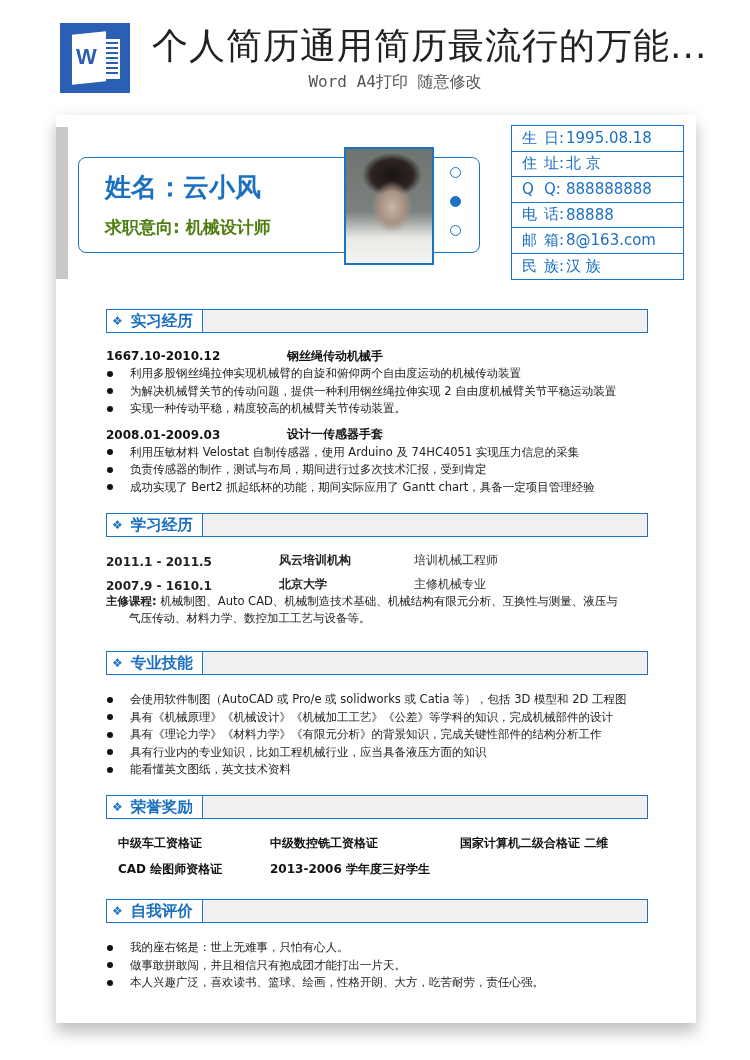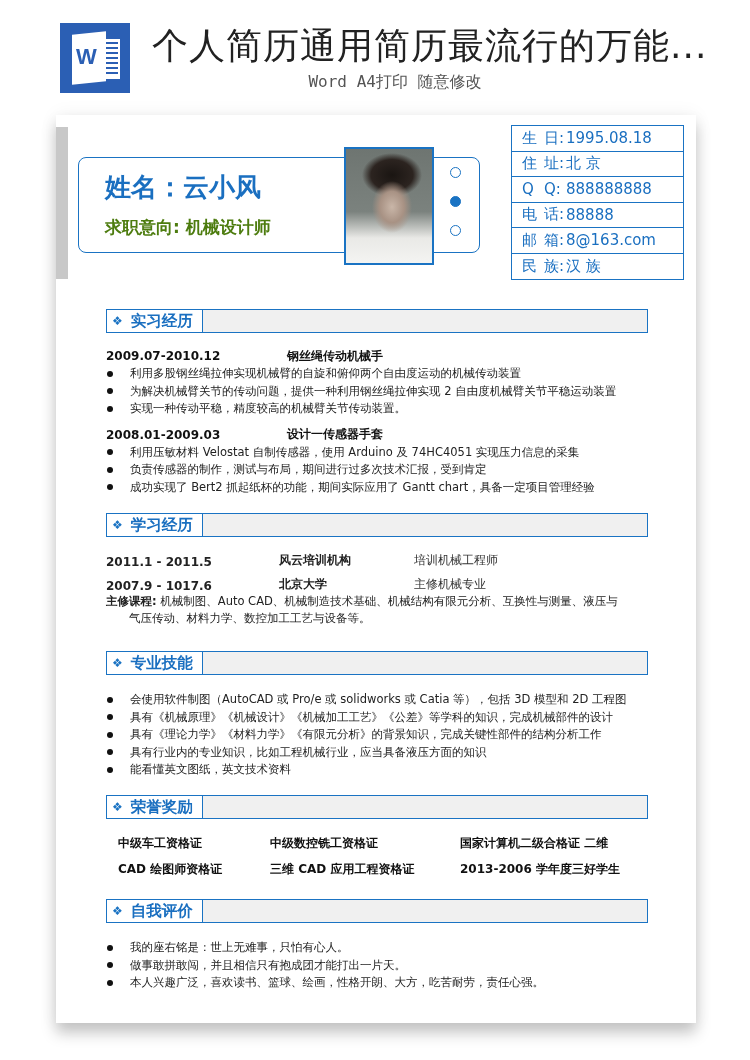--- a/index.html
+++ b/index.html
@@ -181,21 +181,21 @@
 
   <div class="section" style="top:194px;">
     <div class="sec-head">
       <div class="lbl">
           <span class="diamond">❖</span>
           <span>实习经历</span>
         </div>
     </div>
     <div style="height:14px"></div>
     <div class="row-head">
-      <span style="width:181px">2009.07-2010.12</span>
+      <span style="width:181px">1667.10-2010.12</span>
       <span>钢丝绳传动机械手</span>
     </div>
     <ul class="bullets">
       <li>利用多股钢丝绳拉伸实现机械臂的自旋和俯仰两个自由度运动的机械传动装置</li>
       <li>为解决机械臂关节的传动问题，提供一种利用钢丝绳拉伸实现 2 自由度机械臂关节平稳运动装置</li>
       <li>实现一种传动平稳，精度较高的机械臂关节传动装置。</li>
     </ul>
     <div style="height:8px"></div>
     <div class="row-head">
       <span style="width:181px">2008.01-2009.03</span>
@@ -216,21 +216,21 @@
         </div>
     </div>
     <div style="height:14px"></div>
     <div class="edu-row">
       <span class="d">2011.1 - 2011.5</span>
       <span class="s">风云培训机构</span>
       <span class="m">培训机械工程师</span>
     </div>
     <div style="height:6px"></div>
     <div class="edu-row">
-      <span class="d">2007.9 - 1017.6</span>
+      <span class="d">2007.9 - 1610.1</span>
       <span class="s">北京大学</span>
       <span class="m">主修机械专业</span>
     </div>
     <div class="plain">
       <b>主修课程:</b>
       <span>机械制图、Auto CAD、机械制造技术基础、机械结构有限元分析、互换性与测量、液压与</span>
     </div>
     <div class="plain" style="padding-left:23px">气压传动、材料力学、数控加工工艺与设备等。</div>
   </div>
 
@@ -257,21 +257,20 @@
           <span class="diamond">❖</span>
           <span>荣誉奖励</span>
         </div>
     </div>
     <div style="height:16px"></div>
     <div class="honor-grid">
       <span>中级车工资格证</span>
       <span>中级数控铣工资格证</span>
       <span>国家计算机二级合格证 二维</span>
       <span>CAD 绘图师资格证</span>
-      <span>三维 CAD 应用工程资格证</span>
       <span>2013-2006 学年度三好学生</span>
     </div>
   </div>
 
   <div class="section" style="top:784px;">
     <div class="sec-head">
       <div class="lbl">
           <span class="diamond">❖</span>
           <span>自我评价</span>
         </div>

